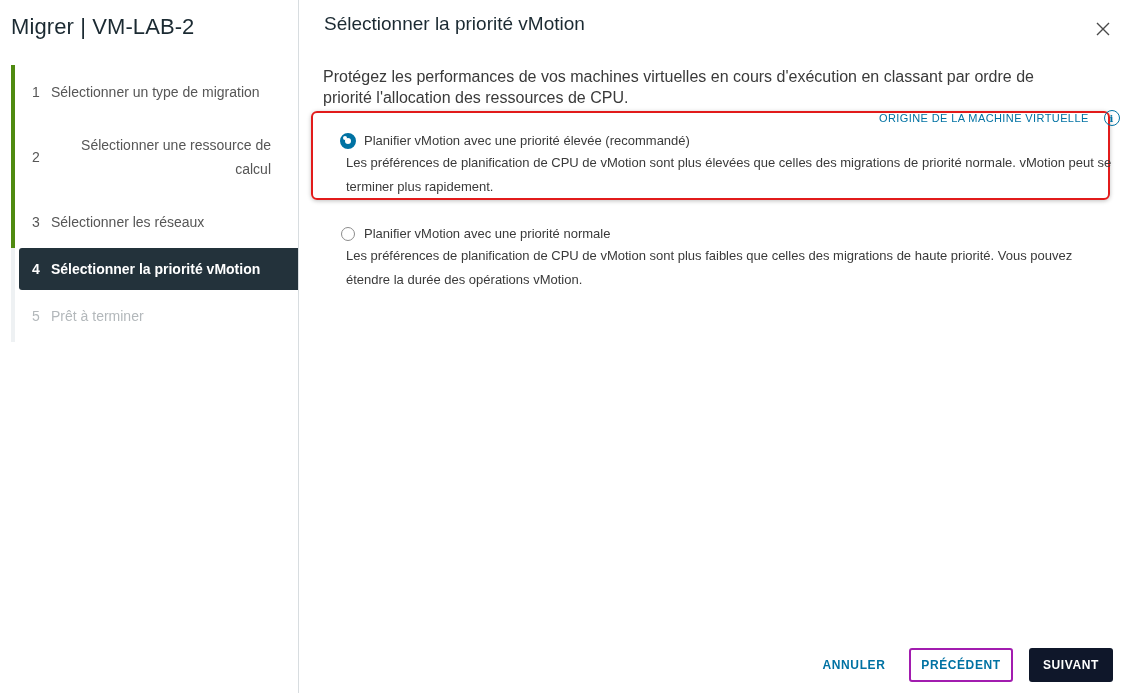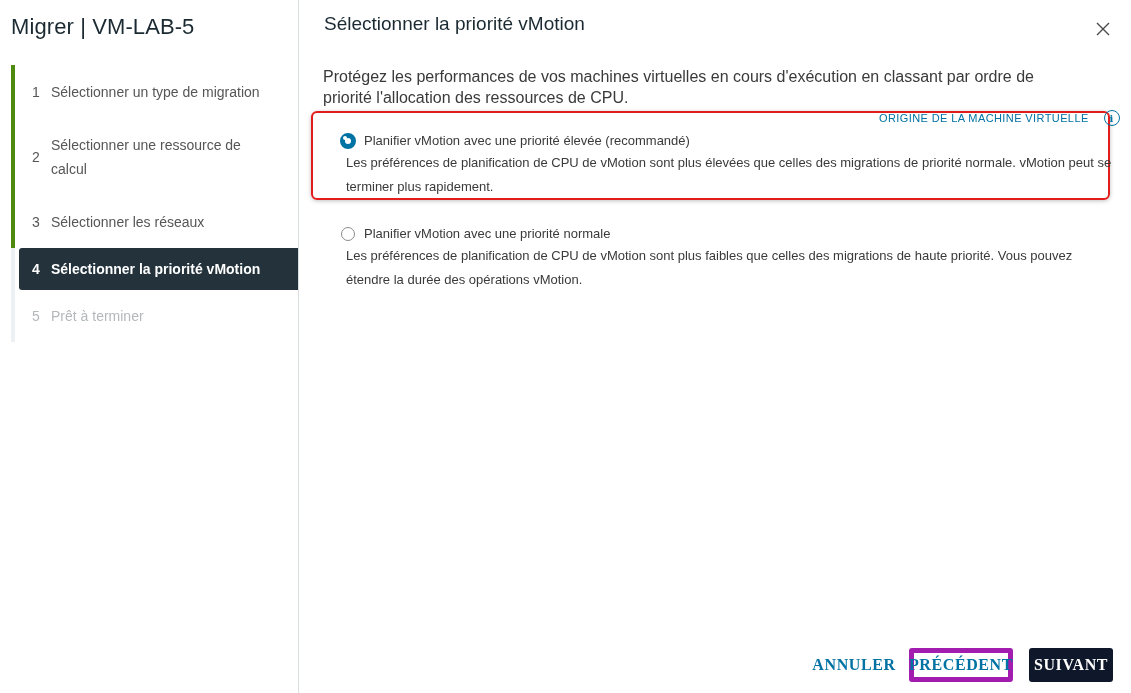--- a/index.html
+++ b/index.html
@@ -31,21 +31,21 @@
     display: flex; align-items: center;
     padding-left: 21px;
     font-size: 14px; color: #565656;
     cursor: pointer;
   }
   .step::before {
     content: ""; position: absolute; left: 0; top: 0; bottom: 0;
     width: 4px; background: var(--bar, #eef1f3);
   }
   .step .num { width: 19px; flex: 0 0 19px; font-size: 14px; }
-  .step .lbl { line-height: 24px; }
+  .step .lbl { line-height: 24px; text-align: right; }
   .step.done { --bar: #4f8a10; }
   .step.s1 { height: 53px; }
   .step.s2 { height: 77px; }
   .step.s3 { height: 53px; }
   .step.active {
     height: 42px; margin-left: 8px; padding-left: 13px;
     background: #23323b; color: #ffffff; font-weight: bold;
     border-radius: 3px 0 0 3px;
   }
   .step.active::before { left: -8px; background: #eef1f3; }
@@ -102,35 +102,35 @@
   .opt-desc {
     margin-left: 23px; font-size: 13px; color: #3a3a3a; line-height: 24px;
     width: 770px;
   }
   .opt1 { top: 131px; }
   .opt2 { top: 224px; }
 
   
   .btn {
     position: absolute; top: 648px; height: 34px;
-    font-size: 16px; font-weight: bold; letter-spacing: 0.6px;
+    font-size: 12px; font-weight: bold; letter-spacing: 0.6px;
     display: flex; align-items: center; justify-content: center;
-    border-radius: 3px; box-sizing: border-box; cursor: pointer; font-family: Liberation Serif, serif;
+    border-radius: 3px; box-sizing: border-box; cursor: pointer;
   }
   .btn-cancel { left: 519px; width: 72px; color: #0072a3; }
-  .btn-prev { left: 610px; width: 104px; color: #0072a3; border: 5px solid #a21caf; background: #fff; }
+  .btn-prev { left: 610px; width: 104px; color: #0072a3; border: 2px solid #a21caf; background: #fff; }
   .btn-next { left: 730px; width: 84px; color: #ffffff; background: #0f172a; }
 </style>
 </head>
 <body>
 
 <div class="dialog">
 
   <aside class="sidebar">
-    <div class="sidebar-title">Migrer | VM-LAB-5</div>
+    <div class="sidebar-title">Migrer | VM-LAB-2</div>
     <div class="steps">
       <div class="step done s1">
         <span class="num">1</span>
         <span class="lbl">Sélectionner un type de migration</span>
       </div>
       <div class="step done s2">
         <span class="num">2</span>
         <span class="lbl" style="width:220px">Sélectionner une ressource de calcul</span>
       </div>
       <div class="step done s3">

